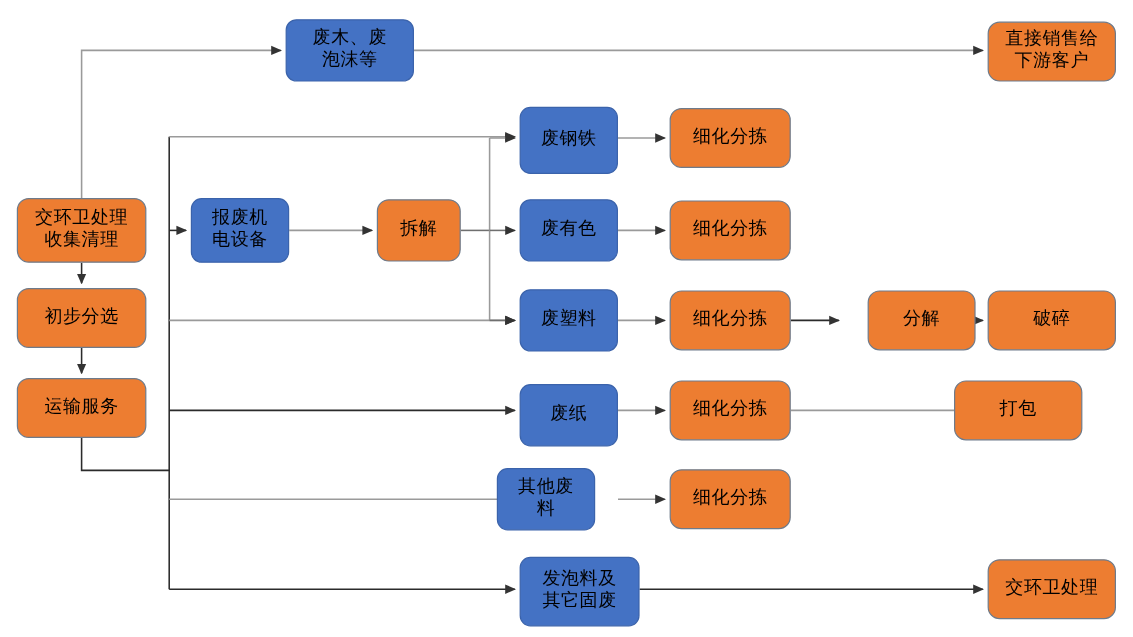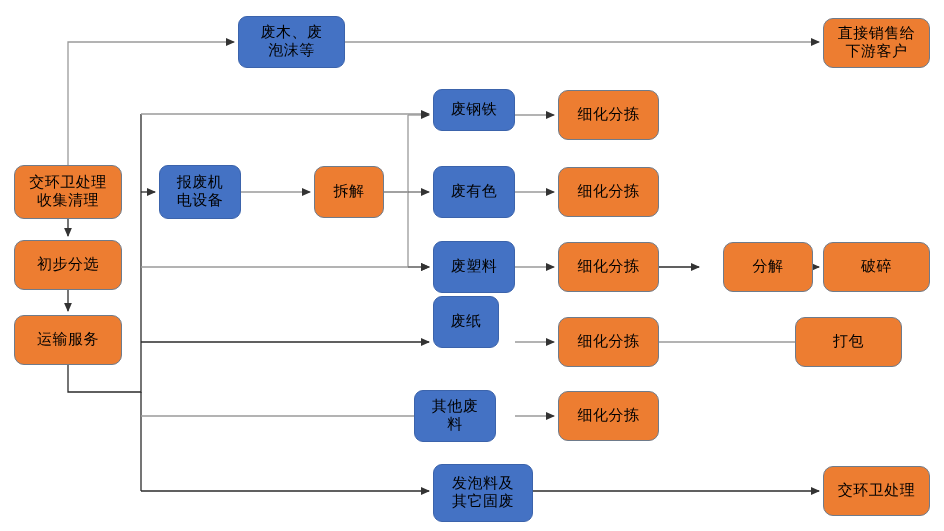--- a/index.html
+++ b/index.html
@@ -115,29 +115,29 @@
 收集清理</div>
       <div class="node orange" style="left: 14px; top: 240px; width: 108px; height: 50px;">初步分选</div>
       <div class="node orange" style="left: 14px; top: 315px; width: 108px; height: 50px;">运输服务</div>
       <div class="node blue" style="left: 238px; top: 16px; width: 107px; height: 52px;">废木、废
 泡沫等</div>
       <div class="node orange" style="left: 823px; top: 18px; width: 107px; height: 50px;">直接销售给
 下游客户</div>
       <div class="node blue" style="left: 159px; top: 165px; width: 82px; height: 54px;">报废机
 电设备</div>
       <div class="node orange" style="left: 314px; top: 166px; width: 70px; height: 52px;">拆解</div>
-      <div class="node blue" style="left: 433px; top: 89px; width: 82px; height: 42px;">废钢铁</div>
+      <div class="node blue" style="left: 433px; top: 89px; width: 82px; height: 56px;">废钢铁</div>
       <div class="node orange" style="left: 558px; top: 90px; width: 101px; height: 50px;">细化分拣</div>
       <div class="node blue" style="left: 433px; top: 166px; width: 82px; height: 52px;">废有色</div>
       <div class="node orange" style="left: 558px; top: 167px; width: 101px; height: 50px;">细化分拣</div>
       <div class="node blue" style="left: 433px; top: 241px; width: 82px; height: 52px;">废塑料</div>
       <div class="node orange" style="left: 558px; top: 242px; width: 101px; height: 50px;">细化分拣</div>
       <div class="node orange" style="left: 703px; top: 242px; width: 90px; height: 50px; margin-left: 20px;">分解</div>
       <div class="node orange" style="left: 823px; top: 242px; width: 107px; height: 50px;">破碎</div>
-      <div class="node blue" style="left: 433px; top: 296px; width: 66px; height: 52px;">废纸</div>
+      <div class="node blue" style="left: 433px; top: 320px; width: 82px; height: 52px;">废纸</div>
       <div class="node orange" style="left: 558px; top: 317px; width: 101px; height: 50px;">细化分拣</div>
       <div class="node orange" style="left: 795px; top: 317px; width: 107px; height: 50px;">打包</div>
       <div class="node blue" style="left: 414px; top: 390px; width: 82px; height: 52px;">其他废
 料</div>
       <div class="node orange" style="left: 558px; top: 391px; width: 101px; height: 50px;">细化分拣</div>
       <div class="node blue" style="left: 433px; top: 464px; width: 100px; height: 58px;">发泡料及
 其它固废</div>
       <div class="node orange" style="left: 823px; top: 466px; width: 107px; height: 50px;">交环卫处理</div>
     </div>
 

